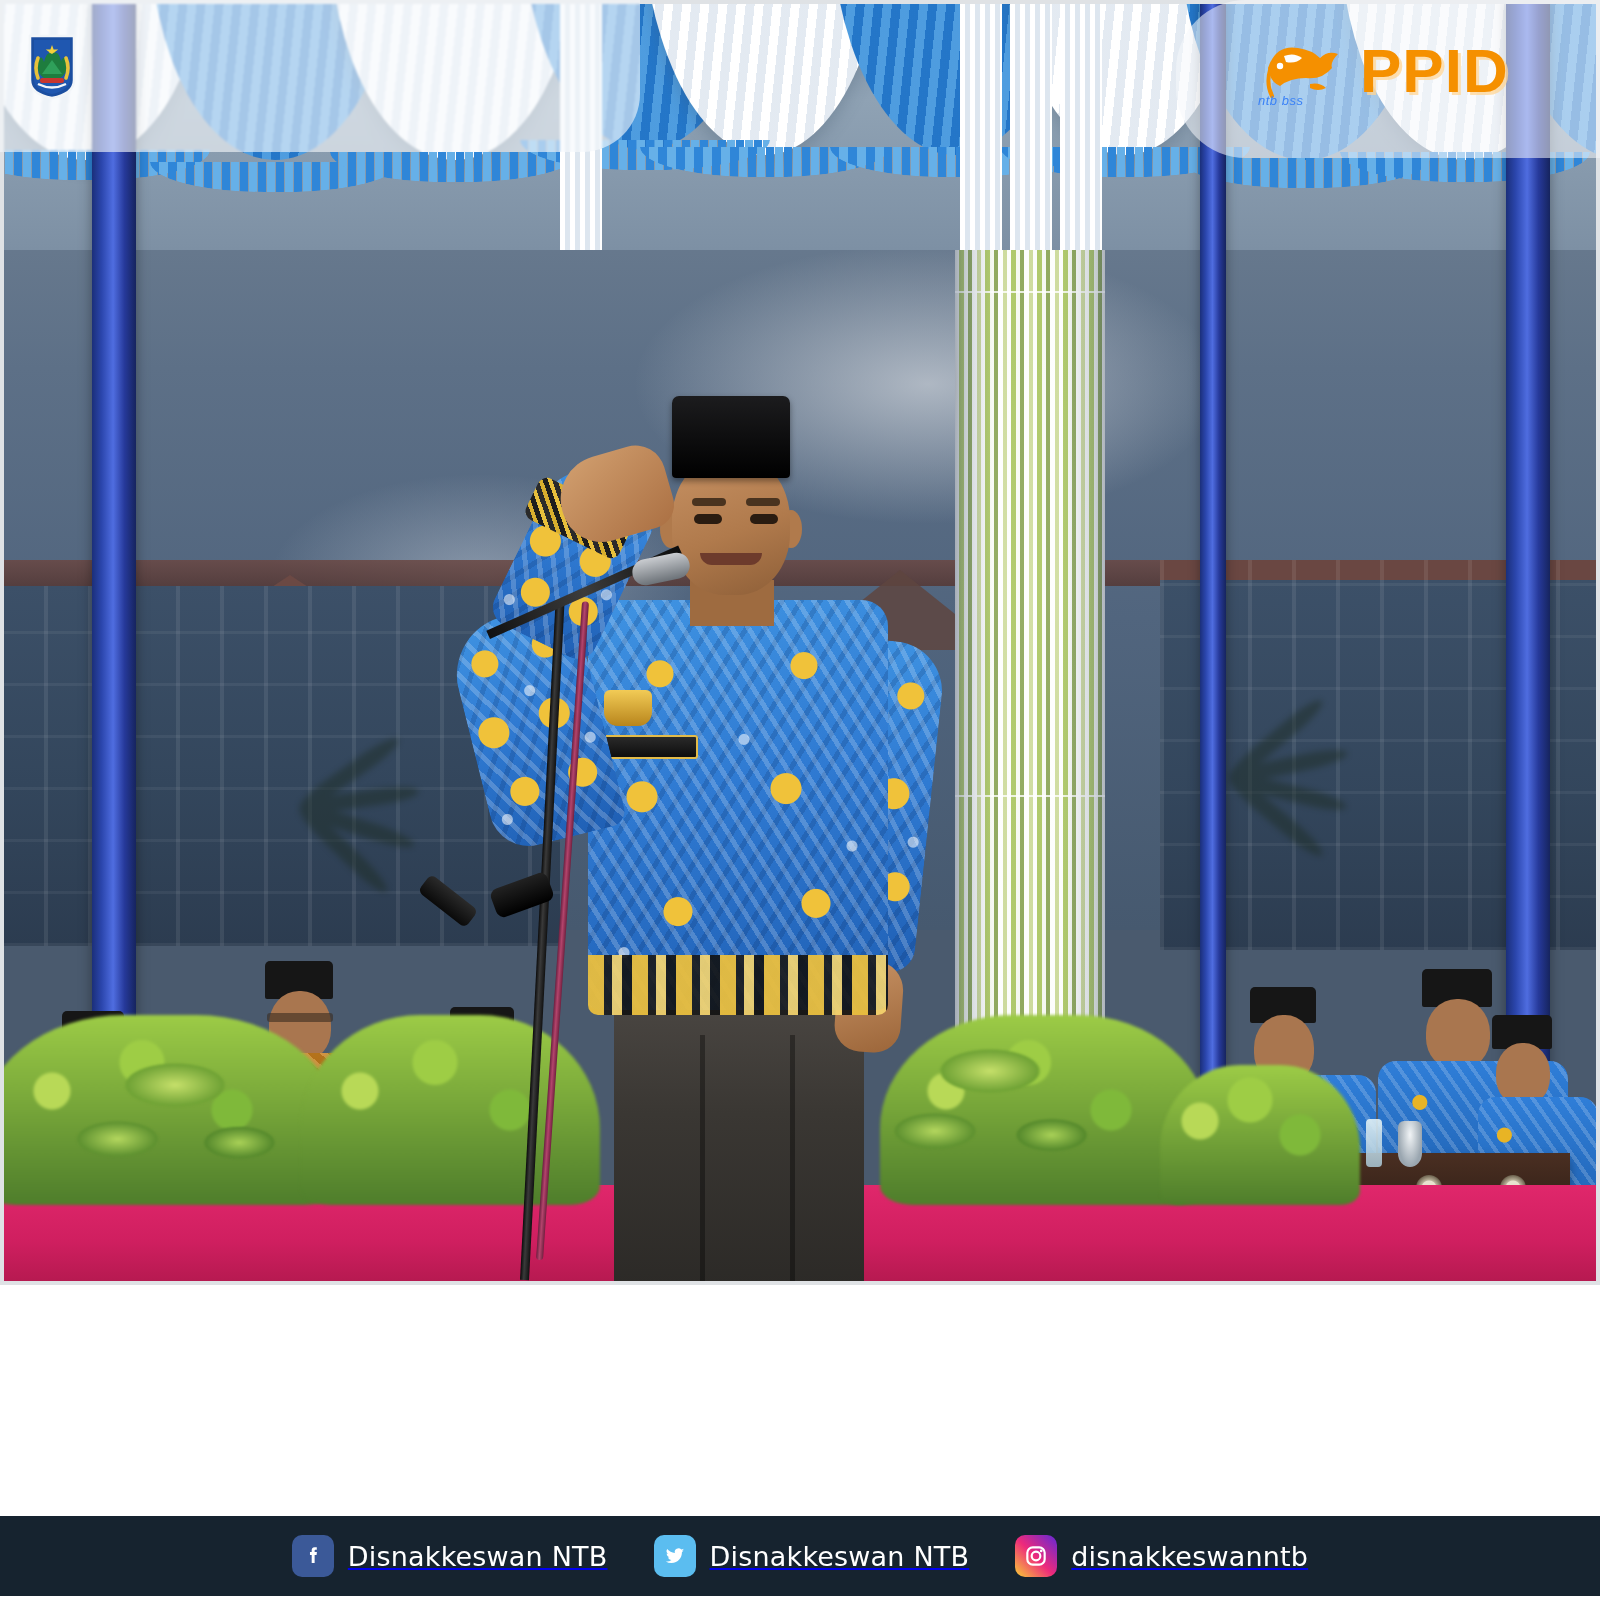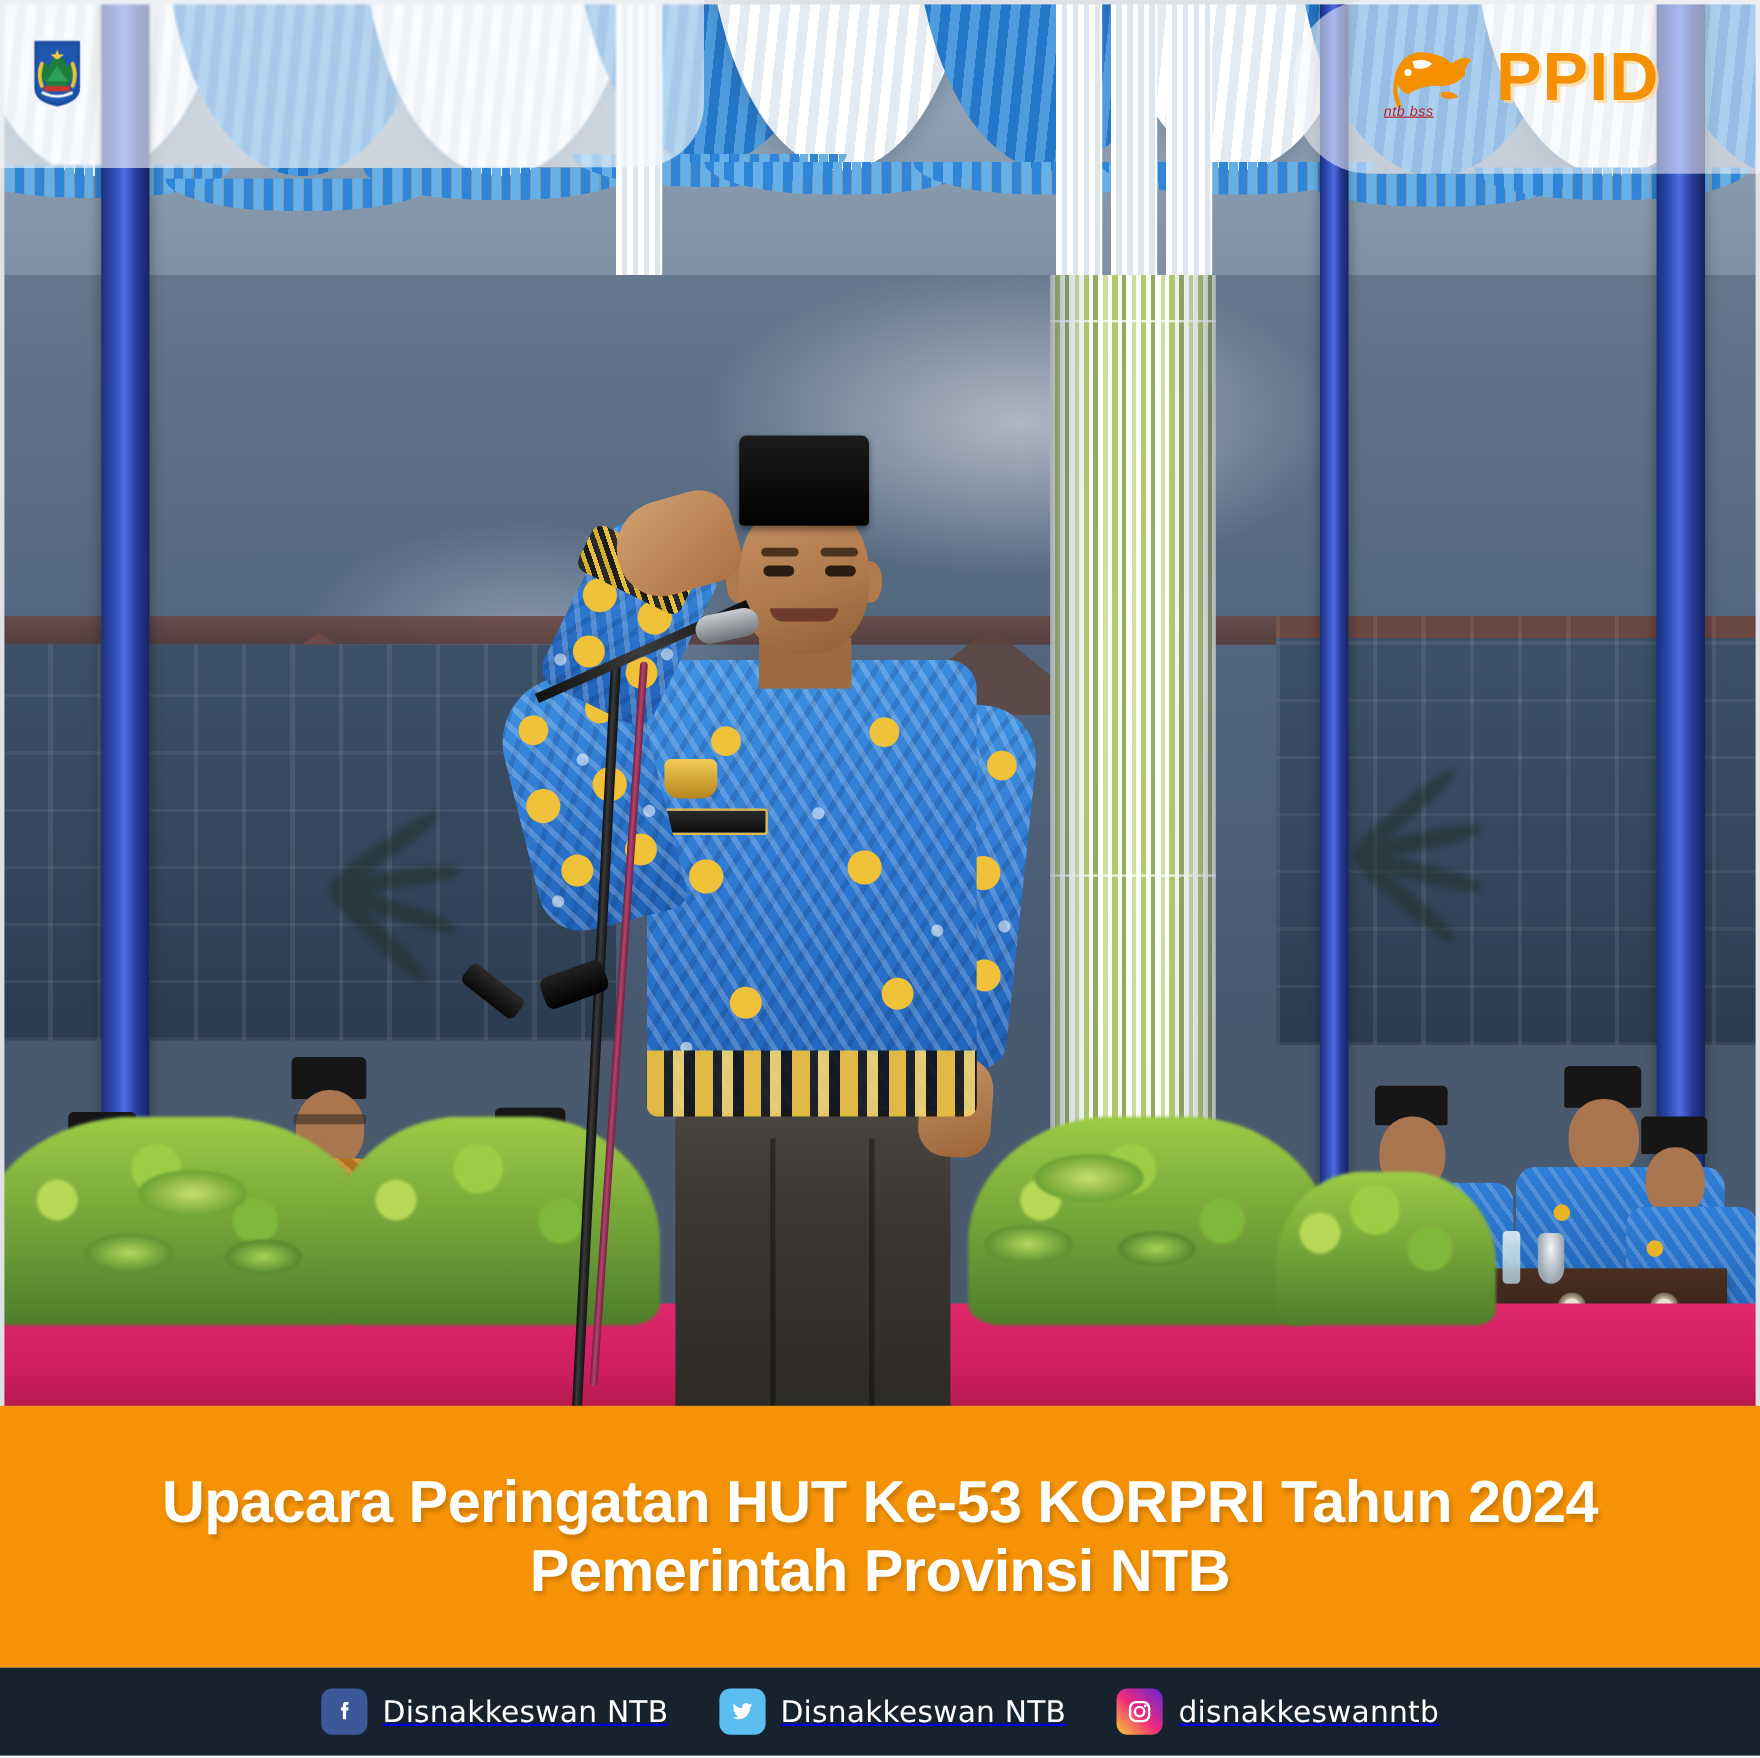--- a/index.html
+++ b/index.html
@@ -346,22 +346,22 @@
   .ppid{
     position:absolute;left:1250px;top:28px;display:flex;align-items:center;gap:10px;
   }
   .ppid-mark{position:relative;width:100px;height:86px;flex:0 0 auto;}
   .ppid-word{
     font-size:62px;font-weight:bold;color:#F59000;letter-spacing:1px;
     text-shadow:3px 3px 0 rgba(255,214,150,.75);
     line-height:1;
   }
   .ppid-sub{
-    position:absolute;left:8px;bottom:6px;font-size:13px;color:#b91c1c;
-    font-style:italic;letter-spacing:.5px;text-decoration:underline;
+    position:absolute;left:8px;bottom:6px;font-size:13px;color:#3b82f6;
+    font-style:italic;letter-spacing:.5px;
   }
 
   
   .caption{
     position:absolute;left:0;top:1278px;width:1600px;height:238px;
     background:#F59205;
     display:flex;align-items:center;justify-content:center;
   }
   .caption-text{
     text-align:center;color:#ffffff;font-weight:bold;
@@ -590,26 +590,20 @@
         <path d="M34 28 Q44 24 52 30 Q46 36 36 34 Z" fill="#fdfdfd"></path>
         <circle cx="30" cy="38" r="3.2" fill="#fff"></circle>
         <path d="M60 56 Q70 54 76 60 Q68 64 60 60 Z" fill="#F59000"></path>
         <path d="M20 42 Q16 56 22 68" stroke="#F59000" stroke-width="4" fill="none" stroke-linecap="round"></path>
       </svg>
       <span class="ppid-sub">ntb bss</span>
     </span>
     <span class="ppid-word">PPID</span>
   </div>
 
-  <div class="caption">
-    <div class="caption-text">
-      <span>Upacara Peringatan HUT Ke-53 KORPRI Tahun 2024</span><br>
-      <span>Pemerintah Provinsi NTB</span>
-    </div>
-  </div>
 
   <div class="footer">
 
     <a class="social" href="#">
       <span class="sicon fb">
         <svg viewBox="0 0 24 24" width="26" height="26">
             <path fill="#fff" d="M15.6 8.4h-2.1V7.1c0-.6.4-.8.7-.8h1.3V3.9l-2 0c-2.2 0-2.7 1.6-2.7 2.7v1.8H9.2v2.6h1.6v7.4h2.7v-7.4h1.8z"></path>
           </svg>
       </span>
       <span class="social-label">Disnakkeswan NTB</span>

